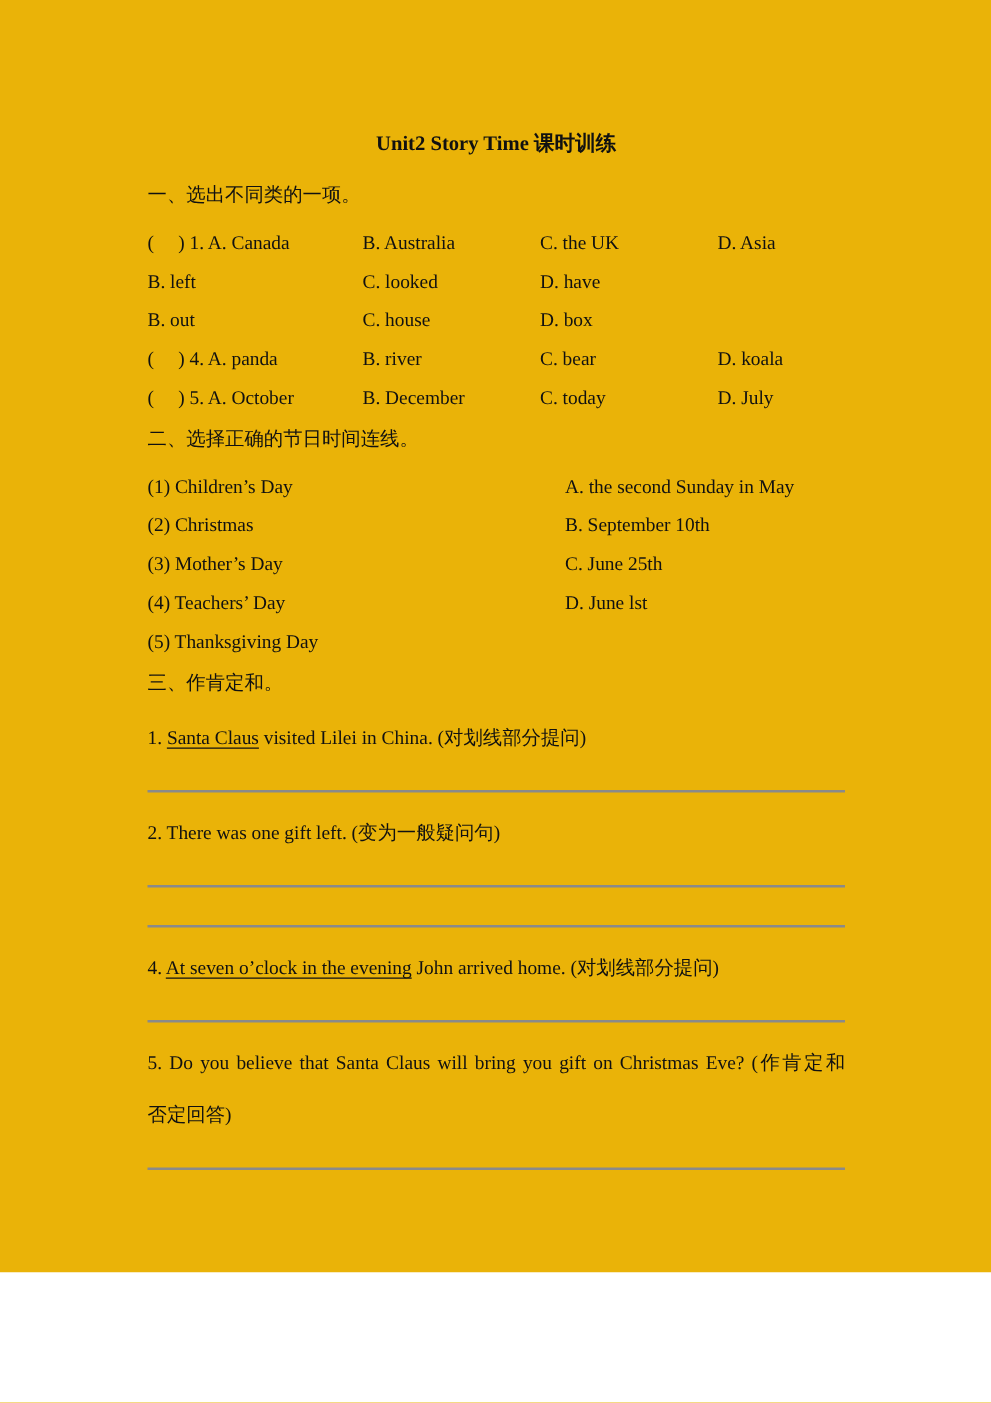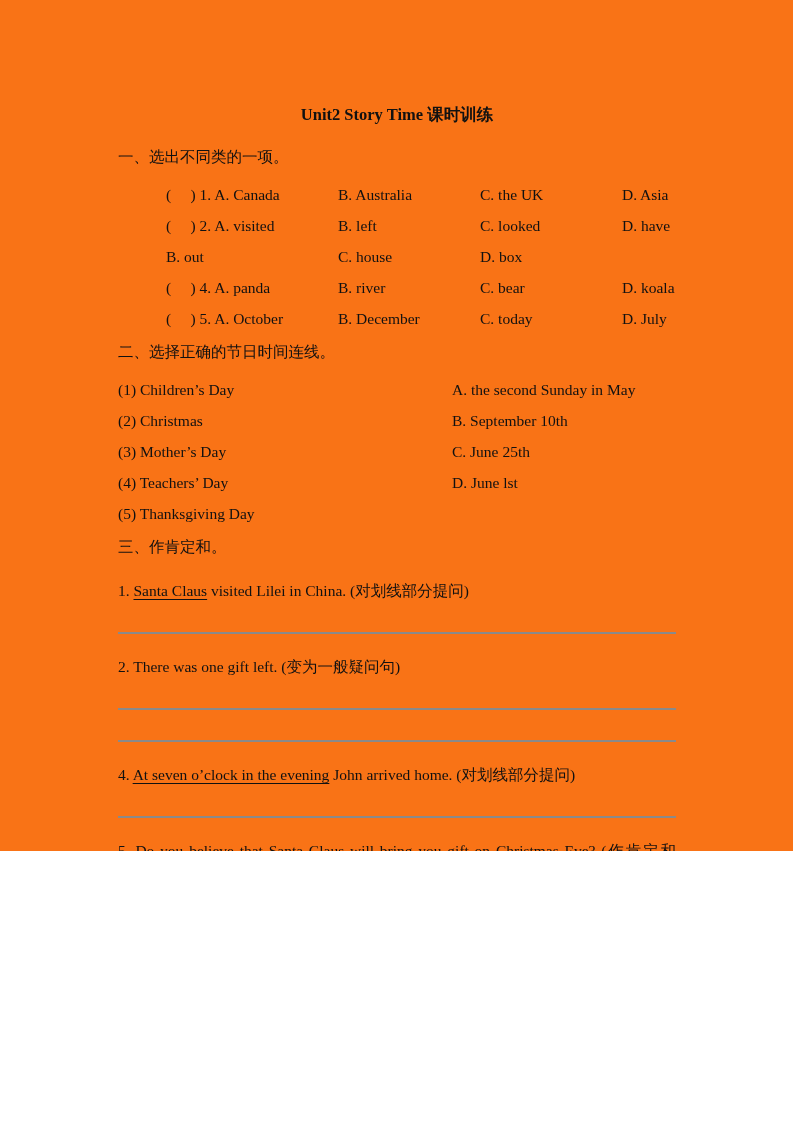--- a/index.html
+++ b/index.html
@@ -3,24 +3,24 @@
 <meta charset="utf-8">
 <style>
   html, body {
     margin: 0;
     padding: 0;
     background: #ffffff;
   }
   .page {
     position: relative;
     width: 793px;
-    height: 851px;
+    height: 1018px;
     box-sizing: border-box;
     padding: 103px 117px 51px 118px;
-    background: #f97316;
+    background: #eab308;
     color: #111111;
     font-family: "Liberation Serif", "DejaVu Serif", serif;
     font-size: 15.5px;
     overflow: hidden;
   }
   .title {
     text-align: center;
     font-weight: bold;
     font-size: 16.5px;
     line-height: 24px;
@@ -34,21 +34,20 @@
     margin-top: 11px;
   }
   .s1-row {
     display: grid;
     grid-template-columns: 172px 142px 142px 1fr;
     line-height: 22px;
     margin-bottom: 9px;
   }
   .s1-row span {
     white-space: pre;
-    margin-left: 48px;
   }
   .s2-row {
     display: grid;
     grid-template-columns: 334px 1fr;
     line-height: 22px;
     margin-bottom: 9px;
   }
   .s3 .q {
     line-height: 22px;
     margin-top: 22px;
@@ -81,21 +80,20 @@
 
   <div class="sec-head">一、选出不同类的一项。</div>
 
   <div class="s1-row">
     <span>(     ) 1. A. Canada</span>
     <span>B. Australia</span>
     <span>C. the UK</span>
     <span>D. Asia</span>
   </div>
   <div class="s1-row">
-    <span>(     ) 2. A. visited</span>
     <span>B. left</span>
     <span>C. looked</span>
     <span>D. have</span>
   </div>
   <div class="s1-row">
     <span>B. out</span>
     <span>C. house</span>
     <span>D. box</span>
   </div>
   <div class="s1-row">

